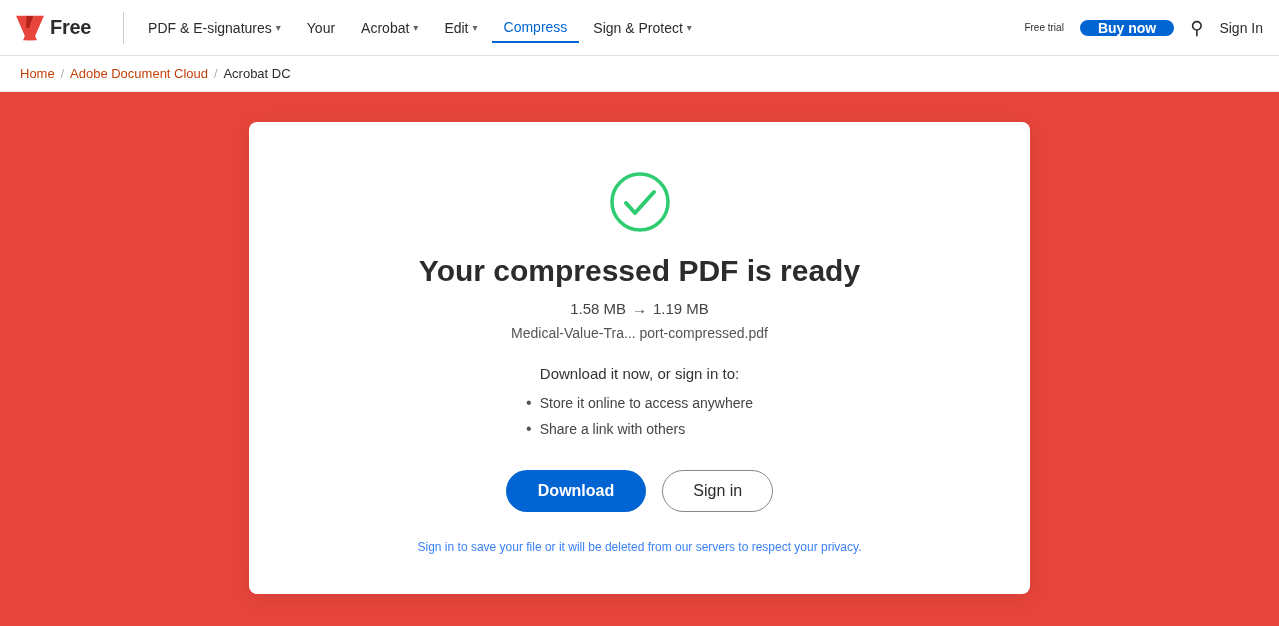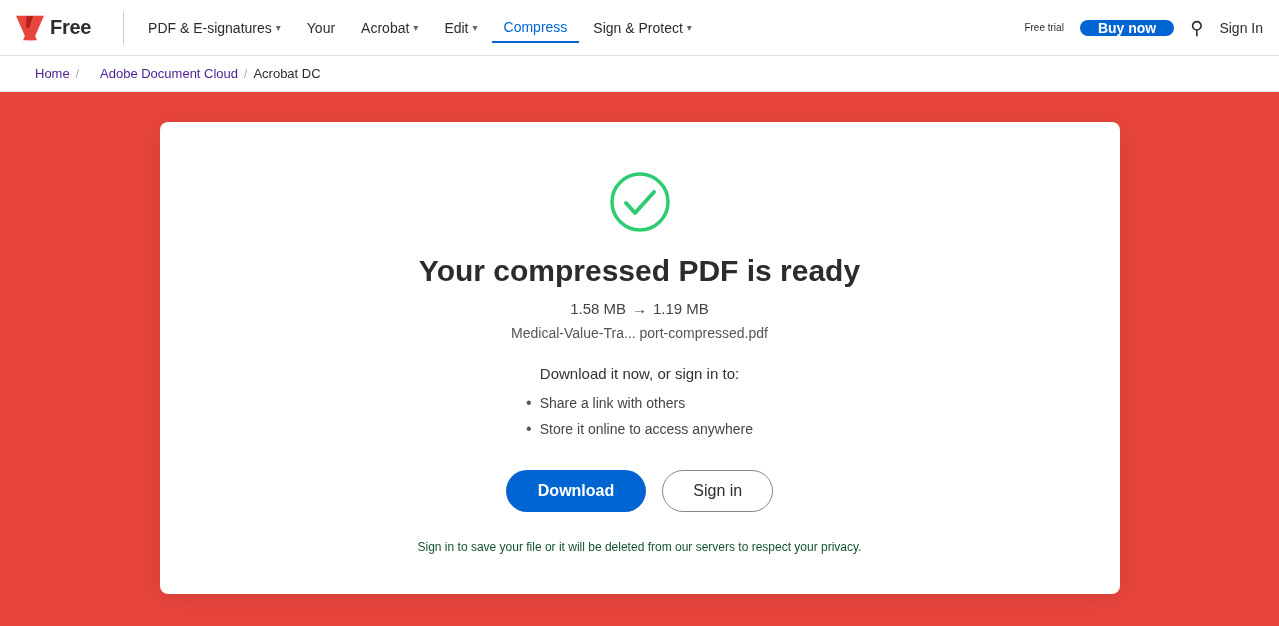--- a/index.html
+++ b/index.html
@@ -103,37 +103,37 @@
     .breadcrumb {
       background: #fff;
       padding: 10px 20px;
       display: flex;
       align-items: center;
       gap: 6px;
       font-size: 13px;
       color: #555;
       border-bottom: 1px solid #e8e8e8;
     }
-    .breadcrumb a { color: #4c1d95; text-decoration: none; margin-left: 15px; }
+    .breadcrumb a { color: #c2410c; text-decoration: none; }
     .breadcrumb-sep { color: #aaa; font-size: 12px; }
     .breadcrumb-current { color: #2c2c2c; font-weight: 500; }
 
     
     .main-bg {
       background: #e8453c;
       display: flex;
       align-items: center;
       justify-content: center;
       height: calc(626px - 56px - 38px);
       padding: 24px;
     }
     .card {
       background: #fff;
       border-radius: 8px;
-      width: 960px;
+      width: 781px;
       max-width: 100%;
       padding: 48px 40px 40px;
       display: flex;
       flex-direction: column;
       align-items: center;
       text-align: center;
       box-shadow: 0 4px 24px rgba(0,0,0,0.10);
     }
 
     
@@ -207,21 +207,21 @@
       color: #2c2c2c;
       border: 1.5px solid #888;
       border-radius: 24px;
       padding: 11px 30px;
       font-size: 16px;
       font-weight: 500;
       cursor: pointer;
     }
     .card-privacy {
       font-size: 12px;
-      color: #14532d;
+      color: #3b82f6;
     }
   </style>
 </head>
 <body>
 
 <nav class="navbar">
   <a class="nav-logo" href="#">
     <svg class="nav-logo-icon" viewBox="0 0 30 26" fill="none" xmlns="http://www.w3.org/2000/svg">
       <path d="M19.0 0H30L18.5 26H7.5L19.0 0Z" fill="#e8453c"></path>
       <path d="M11.0 0H0L11.5 26H22.5L11.0 0Z" fill="#e8453c"></path>
@@ -285,24 +285,24 @@
       <span>→</span>
       <span>1.19 MB</span>
     </div>
 
     <div class="card-filename">Medical-Value-Tra... port-compressed.pdf</div>
 
     <p class="card-prompt">Download it now, or sign in to:</p>
 
     <ul class="card-list">
       <li>
-          <span>Share a link with others</span>
+          <span>Store it online to access anywhere</span>
         </li>
       <li>
-          <span>Store it online to access anywhere</span>
+          <span>Share a link with others</span>
         </li>
     </ul>
 
     <div class="card-actions">
       <button class="btn-download">Download</button>
       <button class="btn-signin">Sign in</button>
     </div>
 
     <p class="card-privacy">Sign in to save your file or it will be deleted from our servers to respect your privacy.</p>
   </div>

